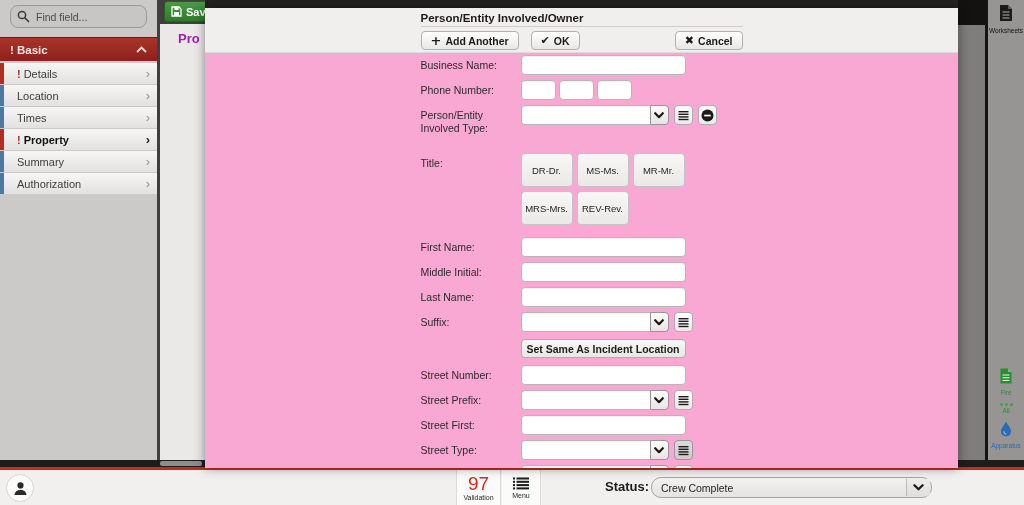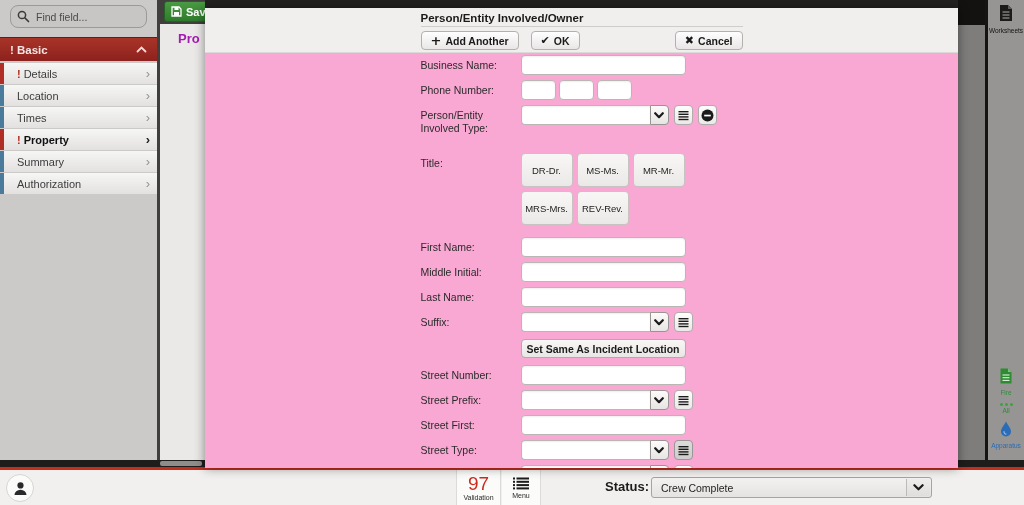--- a/index.html
+++ b/index.html
@@ -140,21 +140,21 @@
     display:flex; flex-direction:column; align-items:center; justify-content:center; cursor:pointer;
   }
   .cell-validation { left:456px; width:45px; }
   .cell-menu { left:502px; width:39px; border-left:none; }
   .val-num { font-size:19px; line-height:18px; color:#cf2a1f; }
   .val-label { font-size:7px; color:#2b2a29; margin-top:1px; }
   .menu-label { font-size:7px; color:#2b2a29; margin-top:2px; }
   .status-label { position:absolute; left:599px; top:9px; font-size:13px; font-weight:bold; color:#1d1c1b;margin-left:6px; }
   .status-select {
     position:absolute; left:651px; top:7px; width:281px; height:21px;
-    background:linear-gradient(#f3f2f1,#e5e3e2); border:1px solid #a5a4a3; border-radius:3px; cursor:pointer;
+    background:linear-gradient(#f3f2f1,#e5e3e2); border:1px solid #a5a4a3; border-radius:10px; cursor:pointer;
   }
   .status-value { position:absolute; left:9px; top:4px; font-size:10.5px; color:#1f1e1d; }
   .sel-chev {
     position:absolute; right:1px; top:1px; bottom:1px; width:24px; border-left:1px solid #bcbab9;
     display:flex; align-items:center; justify-content:center; background:linear-gradient(#eeedec,#e0dedd); border-radius:0 2px 2px 0;
   }
 </style>
 </head>
 <body>
 

